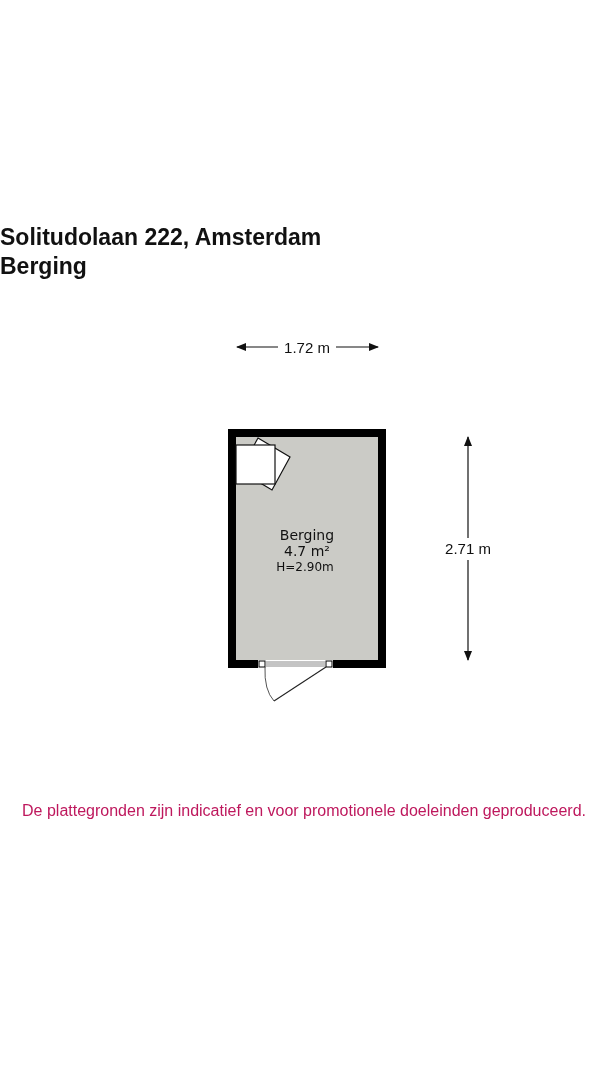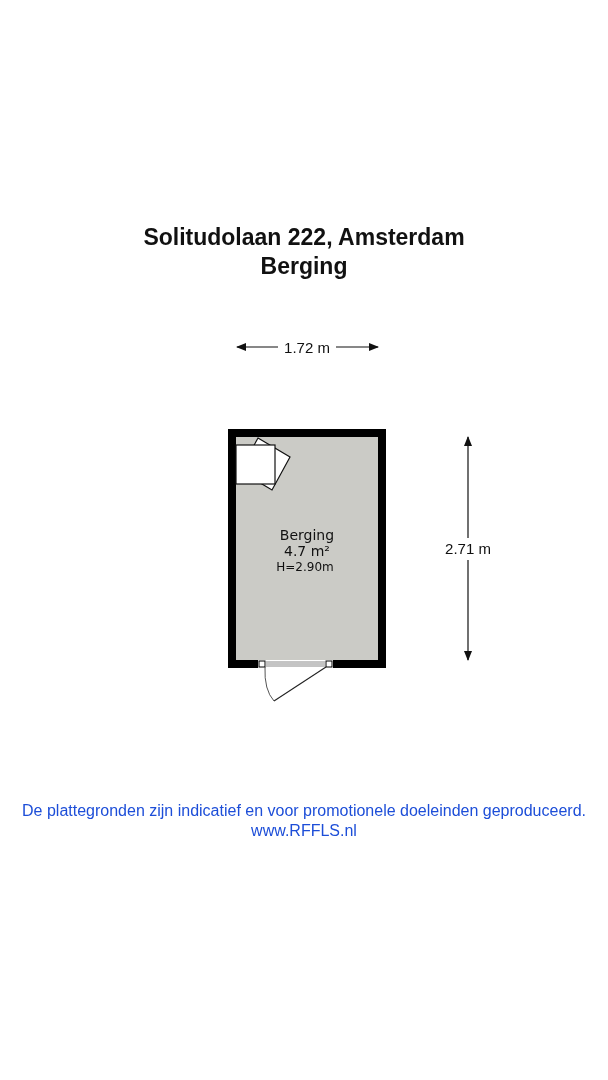--- a/index.html
+++ b/index.html
@@ -1,26 +1,26 @@
 <!DOCTYPE html>
 <html><head>
 <meta charset="utf-8">
 <style>
   html, body { margin:0; padding:0; background:#ffffff; }
   body { width:608px; height:1080px; position:relative; overflow:hidden;
          font-family:"Liberation Sans", sans-serif; color:#111; }
-  .title { position:absolute; left:0; width:608px; text-align:center;
+  .title { position:absolute; left:0; width:608px; 
            font-weight:bold; font-size:23px; line-height:28px; }
   #t1 { top:223px; }
   #t2 { top:252px; }
   svg { position:absolute; left:0; top:0; }
   .dimtxt { font-family:"Liberation Sans", sans-serif; font-size:15px; fill:#111; }
   .roomtxt { font-family:"DejaVu Sans", sans-serif; fill:#111; }
   .disclaimer { position:absolute; left:0; width:608px; text-align:center;
-                font-size:16px; line-height:20px; top:801px; color:#1d4ed8; }
+                font-size:16px; line-height:20px; top:801px; color:#be185d; }
 </style>
 </head>
 <body>
 
 <div id="t1" class="title">Solitudolaan 222, Amsterdam</div>
 <div id="t2" class="title">Berging</div>
 
 <svg width="608" height="1080" viewBox="0 0 608 1080">
   <defs>
     <marker id="arr" markerWidth="10" markerHeight="8" refX="9" refY="4" orient="auto" markerUnits="userSpaceOnUse">
@@ -62,14 +62,13 @@
     <rect x="236" y="445" width="39" height="39" fill="#fff" stroke="#111" stroke-width="1.2"></rect>
   </g>
 
   <text class="roomtxt" x="307" y="540" text-anchor="middle" font-size="14">Berging</text>
   <text class="roomtxt" x="307" y="556" text-anchor="middle" font-size="14">4.7 m²</text>
   <text class="roomtxt" x="305" y="571" text-anchor="middle" font-size="12">H=2.90m</text>
 </svg>
 
 <div class="disclaimer">
   <div>De plattegronden zijn indicatief en voor promotionele doeleinden geproduceerd.</div>
-  <div>www.RFFLS.nl</div>
 </div>
 
 </body></html>

